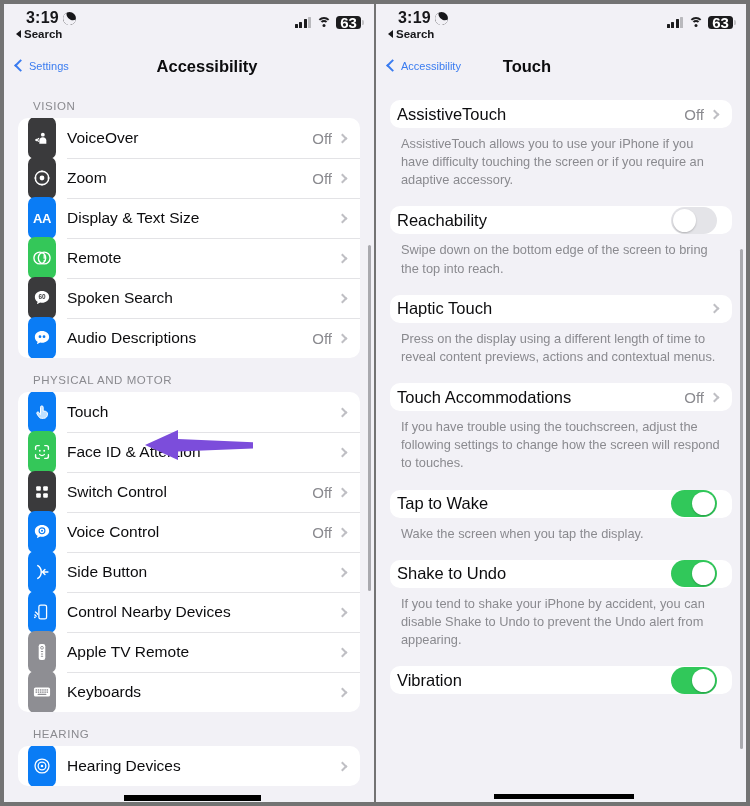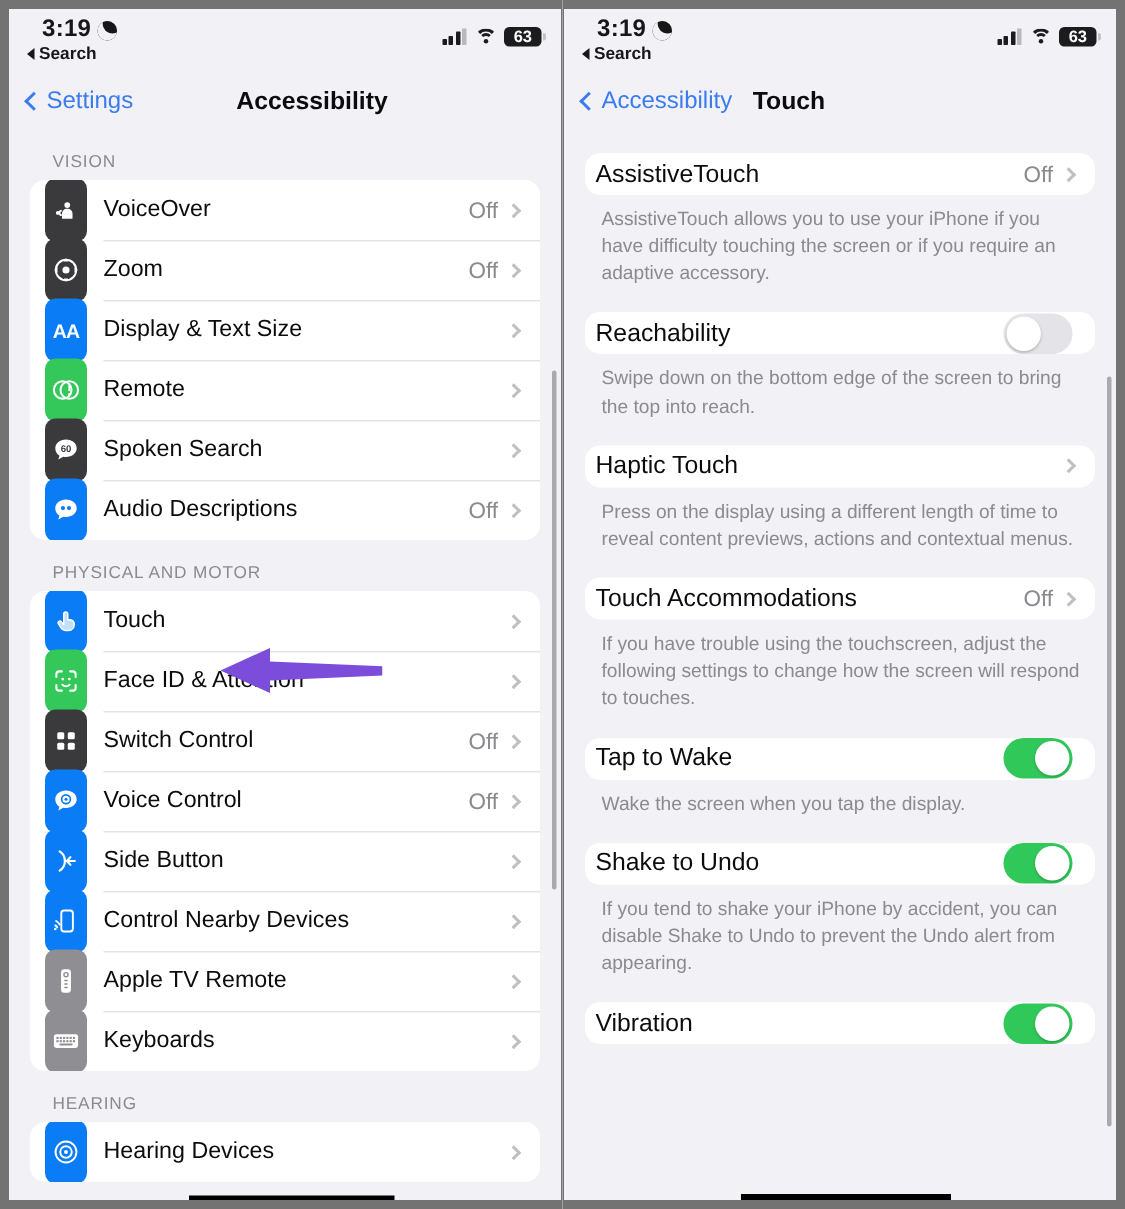--- a/index.html
+++ b/index.html
@@ -8,21 +8,21 @@
     background: #ffffff;
     font-family: "Liberation Sans", sans-serif;
     overflow: hidden;
   }
   .stage { position: relative; width: 750px; height: 806px; display: flex; background:#fff; }
 
   
   .phone {
     position: relative;
     width: 375px; height: 806px;
-    border: 6px solid #737373;
+    border: 4px solid #737373;
     background: #f2f1f6;
     overflow: hidden;
   }
   .phone.left  { border-right-width: 1px; }
   .phone.right { border-left-width: 1px; }
 
   .screen {
     position: absolute; inset: 0;
     background: #f2f1f6;
     overflow: hidden;
@@ -73,37 +73,37 @@
     border-left-color: transparent; border-right-color: transparent;
     border-radius: 50%;
   }
   .wifi span.a { width: 15px; height: 15px; top: 0; }
   .wifi span.b { width: 9px;  height: 9px;  top: 3px; }
   .wifi span.c { width: 3px;  height: 3px;  top: 6.5px; background:#1c1c1e; border-radius:50%; border:none;}
   .battery { position: relative; display:flex; align-items:center; }
   .batt-body {
     width: 25px; height: 13px; border-radius: 3.5px;
     background: #1c1c1e; color: #ffffff;
-    font-size: 11px; font-weight: 700;
+    font-size: 15px; font-weight: 700;
     display: flex; align-items: center; justify-content: center;
     letter-spacing: -0.2px;
   }
   .batt-cap {
     width: 2px; height: 5px; margin-left: 1px;
     background: #c3c3c6; border-radius: 0 1.5px 1.5px 0;
   }
 
   
   .navbar {
     height: 36px; position: relative; background: #f2f1f6;
   }
   .nav-back {
     position: absolute; left: 12px; top: 50%; transform: translateY(-50%);
     display: flex; align-items: center; gap: 4px;
-    color: #3a7cf0; font-size: 16px; cursor: pointer;
+    color: #3a7cf0; font-size: 11px; cursor: pointer;
   }
   .chev-left {
     width: 9px; height: 9px;
     border-left: 2.4px solid #3a7cf0;
     border-bottom: 2.4px solid #3a7cf0;
     transform: rotate(45deg);
     display:inline-block;
     margin-bottom:1px;
   }
   .nav-title {

